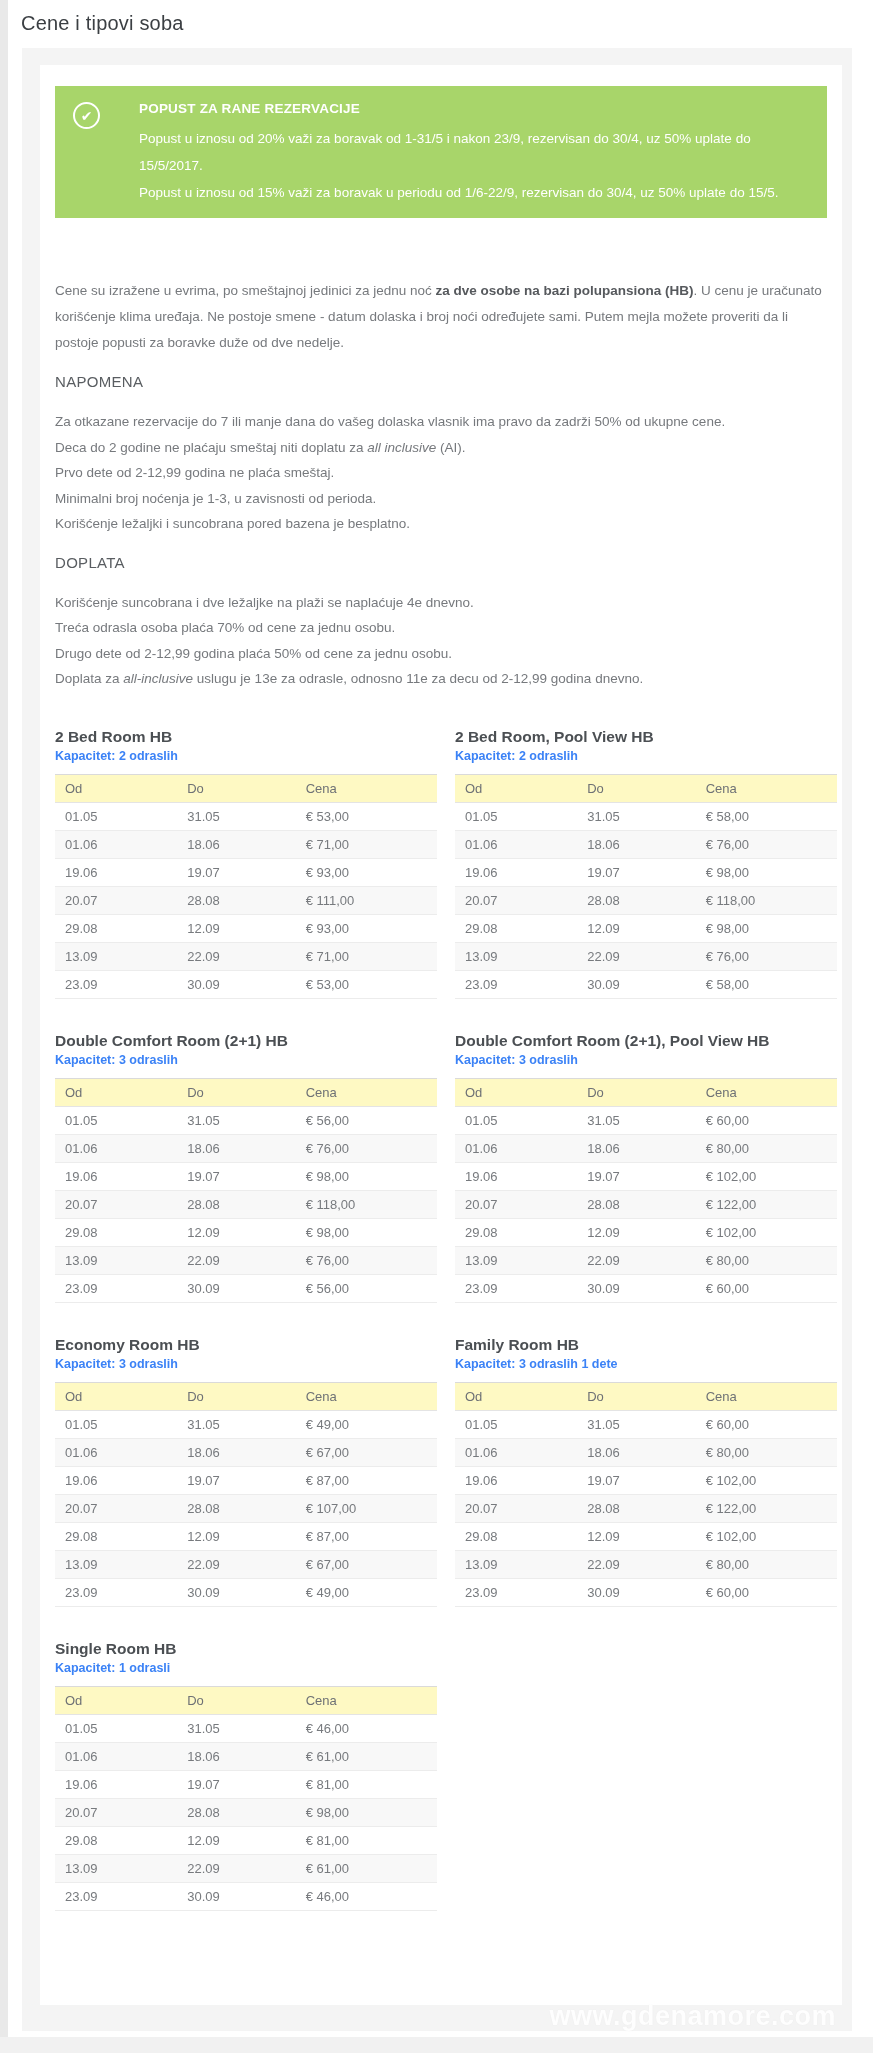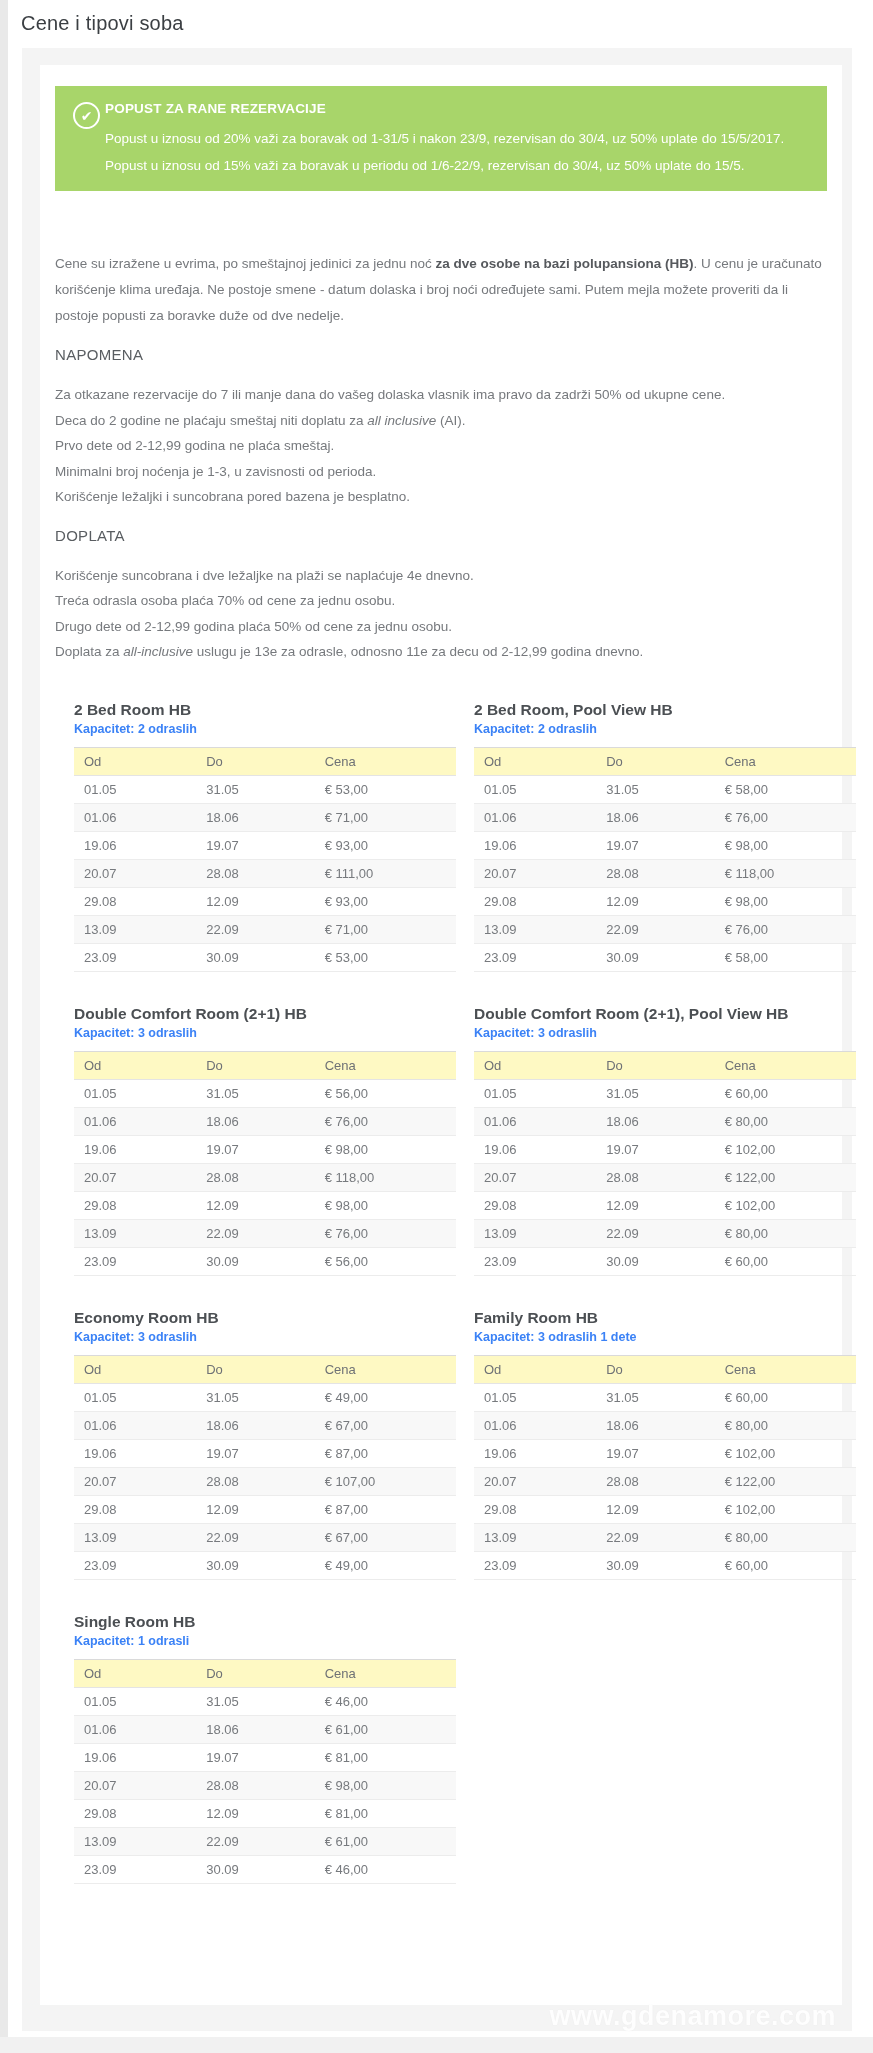--- a/index.html
+++ b/index.html
@@ -41,21 +41,21 @@
     padding: 13px 16px 12px 12px;
     display: flex;
     margin-bottom: 60px;
   }
   .banner-icon-wrap { flex: 0 0 38px; padding-top: 3px; }
   .check-circle {
     width: 27px; height: 27px; border: 2px solid #ffffff; border-radius: 50%;
     display: flex; align-items: center; justify-content: center;
     color: #ffffff; font-size: 14px; font-weight: 700; margin-left: 6px;
   }
-  .banner-body { flex: 1; }
+  .banner-body { flex: 1; margin-left: 34px; }
   .banner-title {
     color: #ffffff; font-size: 13.5px; font-weight: 700;
     letter-spacing: .2px; margin: 2px 0 9px;
   }
   .banner-line {
     color: #ffffff; font-size: 13.5px; line-height: 27px; margin: 0;
   }
   
   .copy { color: #76797d; font-size: 13.5px; line-height: 26px; }
   .copy b { color: #56595d; }
@@ -66,21 +66,21 @@
   .note-line { color: #76797d; font-size: 13.5px; line-height: 25.5px; }
   .note-line i { font-style: italic; }
   
   .tables-grid {
     margin-top: 36px;
     display: grid;
     grid-template-columns: 382px 382px;
     column-gap: 18px;
     row-gap: 33px;
   }
-  .room-block { width: 382px; margin-left: 19px; }
+  .room-block { width: 382px; }
   .room-title { font-size: 15.5px; font-weight: 700; color: #4b4f53; margin: 0 0 3px; }
   .room-capacity { font-size: 12.5px; font-weight: 700; color: #3b82f6; margin: 0 0 11px; }
   table.price-table {
     width: 100%; border-collapse: collapse;
     font-size: 13px; color: #777a7e;
   }
   table.price-table th {
     background: #fef9c3;
     border-top: 1px solid #dadada;
     border-bottom: 1px solid #e4e4e4;

